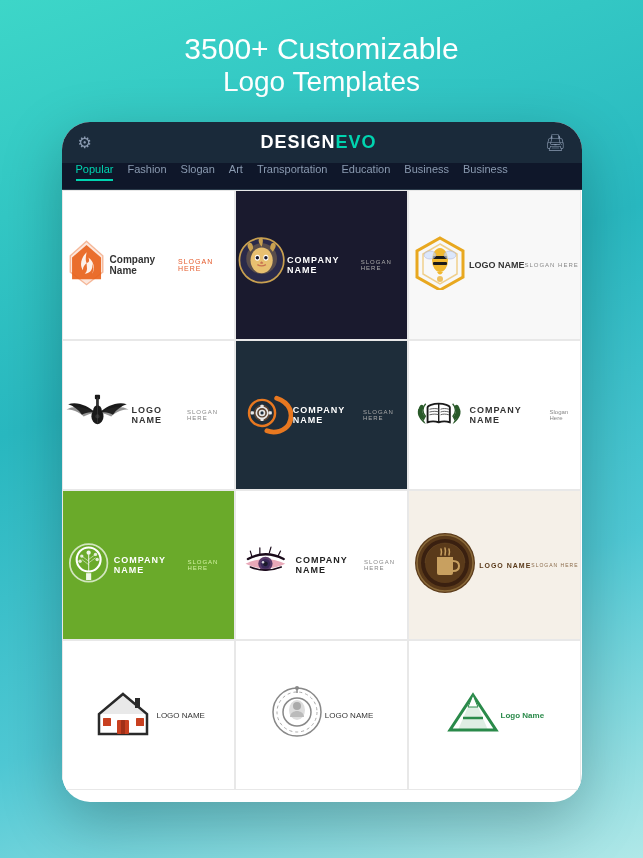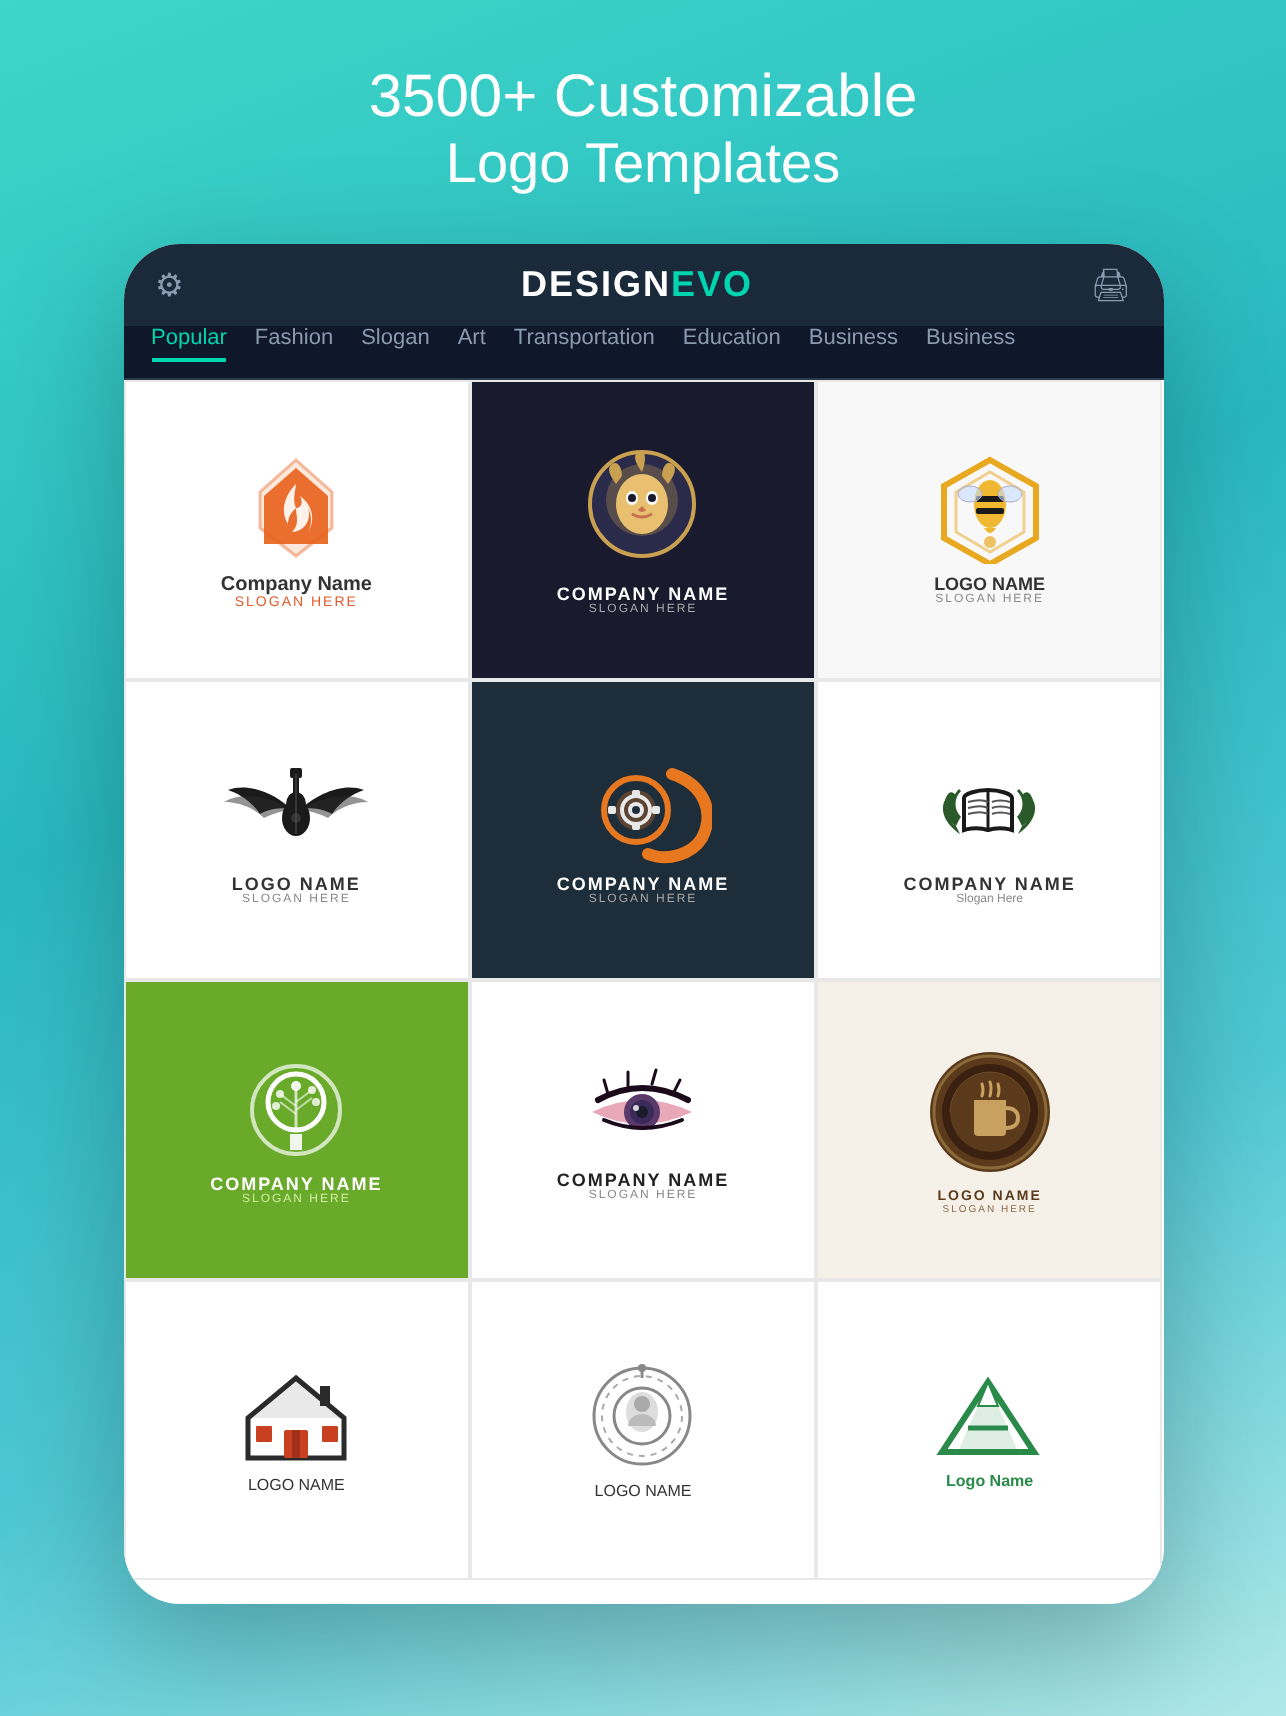--- a/index.html
+++ b/index.html
@@ -87,21 +87,21 @@
       display: grid;
       grid-template-columns: repeat(3, 1fr);
       grid-template-rows: repeat(4, 150px);
       flex: 1;
       overflow: hidden;
     }
 
     .logo-cell {
       border: 0.5px solid #e8e8e8;
       display: flex;
-      flex-direction: column;
+      flex-direction: row;
       align-items: center;
       justify-content: center;
       overflow: hidden;
       position: relative;
       cursor: pointer;
     }
 
     
     .cell-1 { background: white; }
     .cell-1 .logo-text { font-size: 10px; font-weight: 700; color: #333; }

